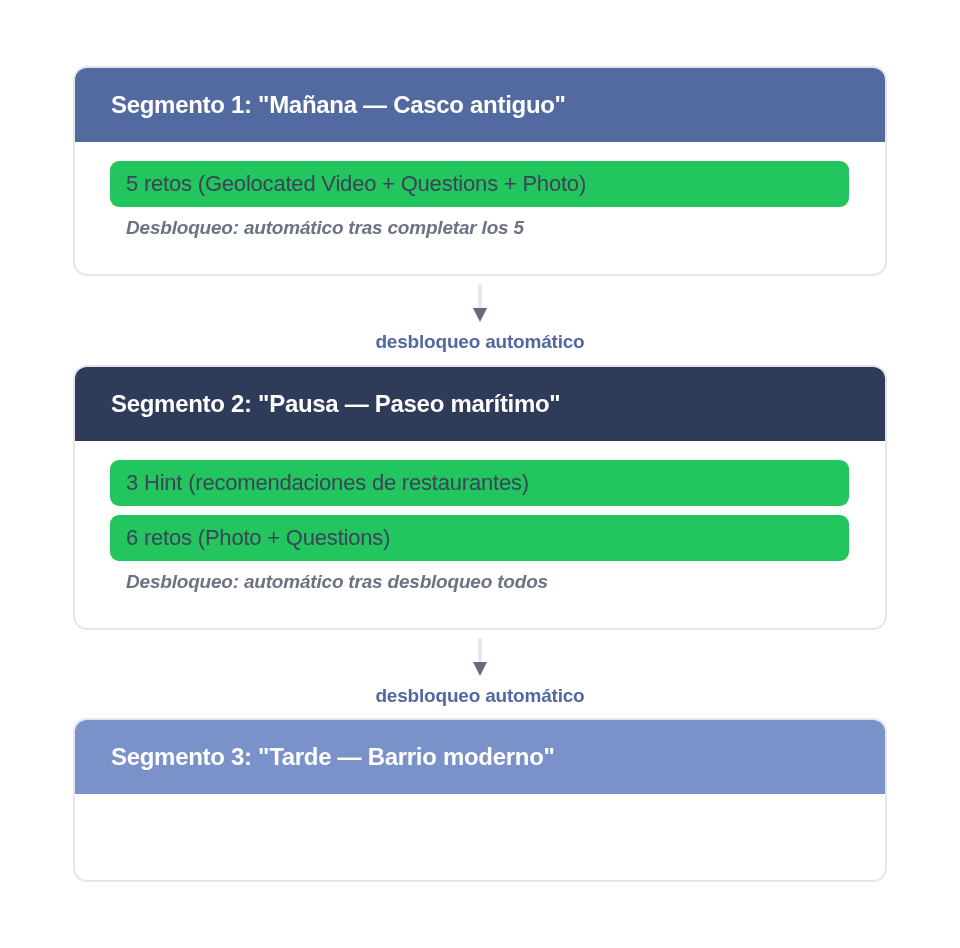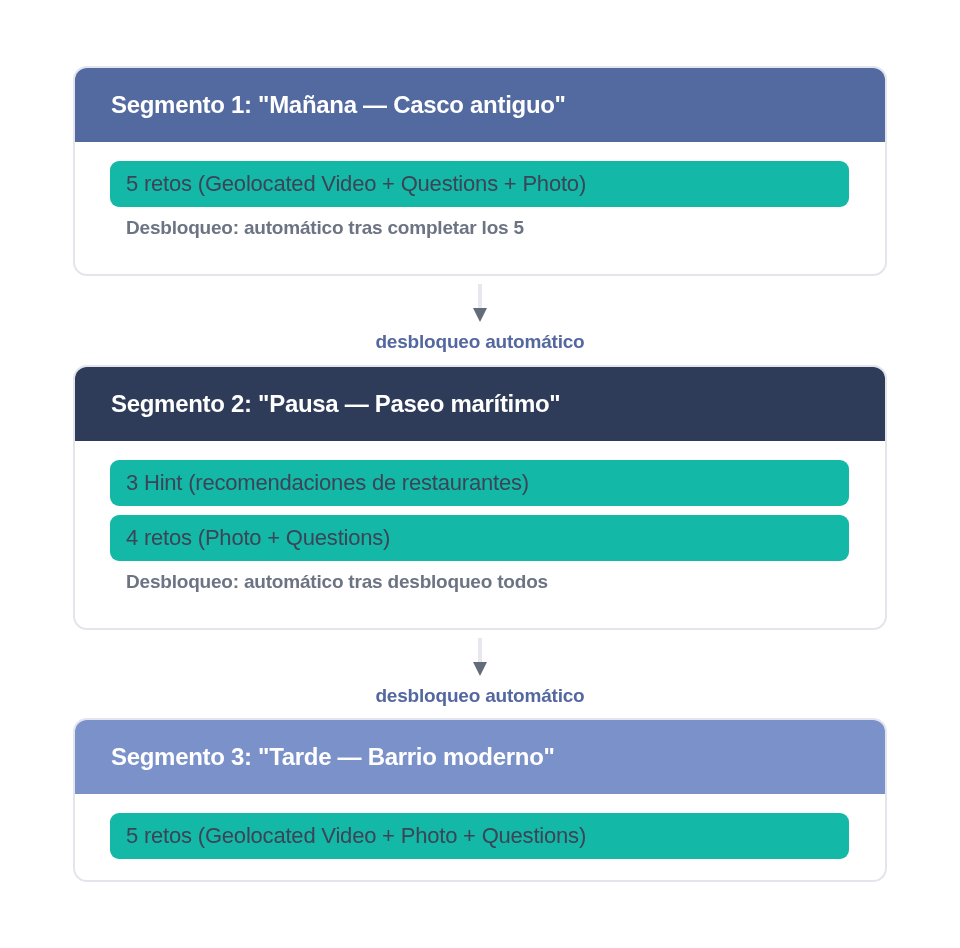--- a/index.html
+++ b/index.html
@@ -23,31 +23,32 @@
       color: #ffffff;
       font-weight: bold;
       font-size: 24px;
       letter-spacing: -0.3px;
     }
     .card-body {
       padding: 19px 36px 0 35px;
     }
     .item {
       height: 46px;
-      background: #14b8a6;
+      background: #22c55e;
       border-radius: 9px;
       display: flex;
       align-items: center;
       padding-left: 16px;
       font-size: 22px;
       color: #3c4457;
       margin-bottom: 9px;
       letter-spacing: -0.2px;
     }
     .note {
+      font-style: italic;
       font-weight: bold;
       font-size: 19px;
       color: #6c7383;
       padding-left: 16px;
       margin-top: 10px;
       letter-spacing: -0.2px;
     }
 
     .connector {
       position: absolute;
@@ -102,34 +103,29 @@
 
 <div class="card" style="top:365px; height:265px;">
   <div class="card-header" style="background:#2e3c5a;">
     <span>Segmento 2: "Pausa — Paseo marítimo"</span>
   </div>
   <div class="card-body">
     <div class="item">
       <span>3 Hint (recomendaciones de restaurantes)</span>
     </div>
     <div class="item">
-      <span>4 retos (Photo + Questions)</span>
+      <span>6 retos (Photo + Questions)</span>
     </div>
     <div class="note">Desbloqueo: automático tras desbloqueo todos</div>
   </div>
 </div>
 
 <div class="connector" style="top:638px; height:80px;">
   <div class="line" style="top:0; height:26px;"></div>
   <div class="arrowhead" style="top:24px;"></div>
   <div class="label" style="top:47px;">desbloqueo automático</div>
 </div>
 
 <div class="card" style="top:718px; height:164px;">
   <div class="card-header" style="background:#7b91ca;">
     <span>Segmento 3: "Tarde — Barrio moderno"</span>
   </div>
-  <div class="card-body">
-    <div class="item">
-      <span>5 retos (Geolocated Video + Photo + Questions)</span>
-    </div>
-  </div>
 </div>
 
 </body></html>

